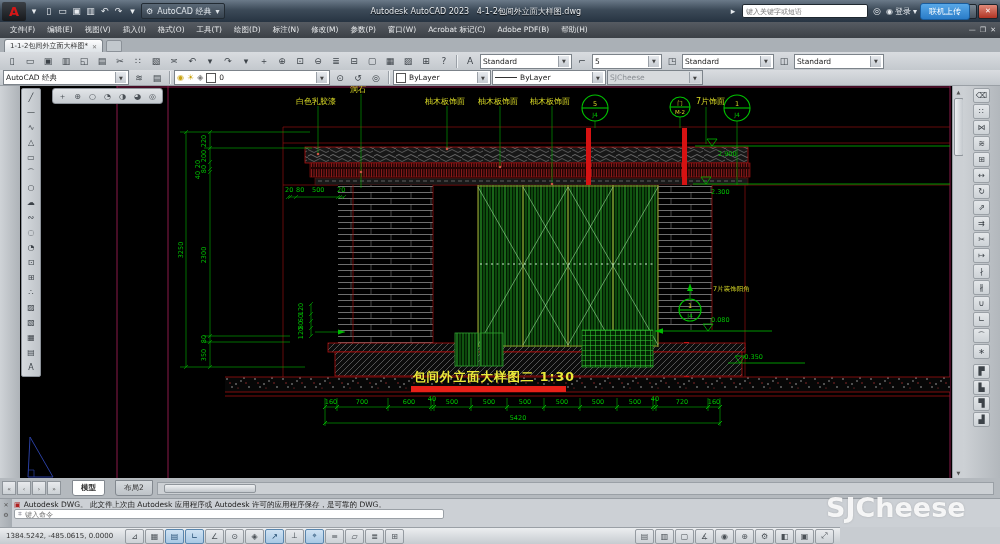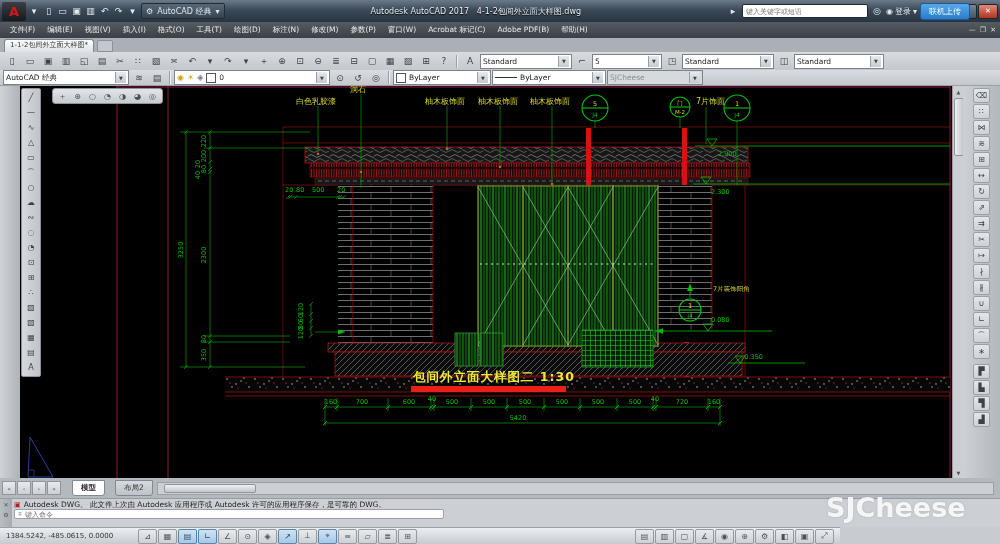--- a/index.html
+++ b/index.html
@@ -29,21 +29,21 @@
     border:1px solid #1a5c9c;border-radius:3px;color:#fff;font-size:8px;display:flex;align-items:center;padding:0 8px;z-index:5;}
   
   .menubar{position:absolute;left:0;top:22px;width:1000px;height:16px;
     background:linear-gradient(#565b62,#3b4046);display:flex;align-items:center;padding:0 4px;box-sizing:border-box;}
   .menu-item{color:#e8eaec;padding:0 6px;font-size:7.5px;}
   .menu-win{margin-left:auto;display:flex;gap:4px;color:#d8dadd;font-size:7px;}
   
   .filetabs{position:absolute;left:0;top:38px;width:1000px;height:14px;background:#aab0b6;
     display:flex;align-items:flex-end;padding:0 4px;box-sizing:border-box;}
   .ftab{height:12px;background:linear-gradient(#fdfdfe,#dde2e6);border:1px solid #7e858c;border-bottom:0;
-    border-radius:3px 3px 0 0;display:flex;align-items:center;padding:0 5px;gap:4px;font-size:7px;color:#333;flex-direction:column;}
+    border-radius:3px 3px 0 0;display:flex;align-items:center;padding:0 5px;gap:4px;font-size:7px;color:#333;}
   .ftab .x{color:#777;font-size:6px;}
   .ftab-new{width:14px;height:10px;background:#c2c8cd;border:1px solid #8b9198;border-radius:2px 2px 0 0;margin-left:3px;}
   
   .toolbar{position:absolute;left:0;width:1000px;background:linear-gradient(#d9dce0,#c3c8cd);
     display:flex;align-items:center;padding:0 3px;box-sizing:border-box;gap:1px;}
   .tb1{top:52px;height:18px;}
   .tb2{top:70px;height:16px;border-bottom:1px solid #9aa0a6;}
   .tbic{width:16px;height:14px;display:inline-flex;align-items:center;justify-content:center;
     font-size:9px;color:#3c4248;border:1px solid transparent;border-radius:2px;}
   .sep{width:1px;height:13px;background:#9aa0a7;margin:0 2px;border-right:1px solid #eef1f3;}
@@ -87,21 +87,21 @@
   .cmdgrip{position:absolute;left:0;top:0;width:12px;height:29px;background:linear-gradient(90deg,#b9bec3,#a5abb1);
     display:flex;flex-direction:column;align-items:center;gap:3px;padding-top:2px;box-sizing:border-box;font-size:6px;color:#555;}
   .cmdline{font-size:7.5px;color:#222;white-space:nowrap;overflow:hidden;height:9px;display:flex;align-items:center;gap:3px;}
   .cmdinput{display:flex;align-items:center;gap:3px;height:10px;background:#fff;border:1px solid #9aa0a6;border-radius:2px;padding:0 3px;width:430px;box-sizing:border-box;}
   .cmdinput input{border:0;outline:0;flex:1;font-size:7px;color:#888;padding:0;background:transparent;}
   .dwgic{color:#b02020;font-size:7px;}
   .wrench{font-size:7px;color:#556;}
   
   .status{position:absolute;left:0;top:527px;width:840px;height:17px;
     background:linear-gradient(#eceef0,#c6cbd0);border-top:1px solid #9aa0a6;box-sizing:border-box;
-    display:flex;align-items:center;padding:0 6px;gap:14px;}
+    display:flex;align-items:center;padding:0 6px;gap:1px;}
   .coords{font-size:7px;color:#333;width:118px;}
   .stbtn{width:17px;height:13px;display:flex;align-items:center;justify-content:center;font-size:8px;color:#4a5056;
     background:linear-gradient(#e8eaed,#ccd1d6);border:1px solid #959ba1;border-radius:2px;}
   .stbtn.on{background:linear-gradient(#cfe2f3,#a8c8e4);border-color:#5a86ad;color:#1c466b;}
   .stright{margin-left:auto;display:flex;gap:1px;align-items:center;}
   
   .watermark{position:absolute;left:826px;top:492px;font-size:27px;font-weight:bold;color:rgba(255,255,255,.88);
     z-index:9;letter-spacing:0px;text-shadow:0 0 2px rgba(120,120,120,.4);}
   
   text{font-family:"DejaVu Sans","Liberation Sans",sans-serif;}
@@ -127,21 +127,21 @@
         <span class="tbic">↶</span>
         <span class="tbic">↷</span>
         <span class="tbic">▾</span>
       </div>
     <div class="ws-combo">
       <span>⚙</span>
       <span>AutoCAD 经典</span>
       <span>▾</span>
     </div>
     <div class="tb-title">
-      <span>Autodesk AutoCAD 2017</span>&nbsp;&nbsp;&nbsp;<span>4-1-2包间外立面大样图.dwg</span>
+      <span>Autodesk AutoCAD 2023</span>&nbsp;&nbsp;&nbsp;<span>4-1-2包间外立面大样图.dwg</span>
     </div>
     <div class="ic-search">
       <span class="tb-white">▸</span>
       <input placeholder="键入关键字或短语" style="">
       <span class="tb-white">◎</span>
       <span class="signin">
         <span>◉</span>
         <span>登录</span>
         <span>▾</span>
       </span>

